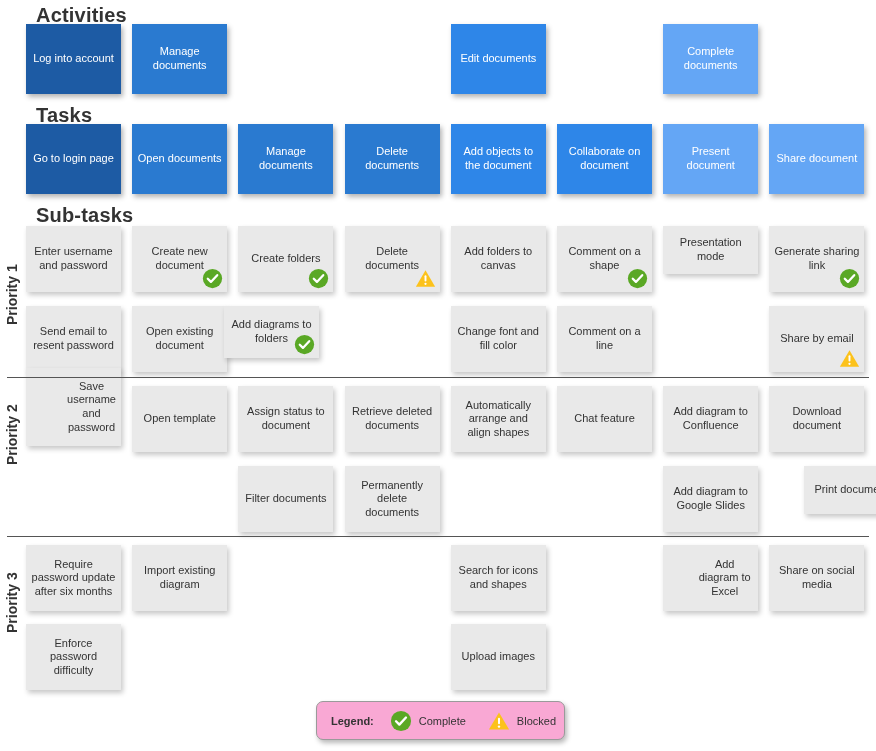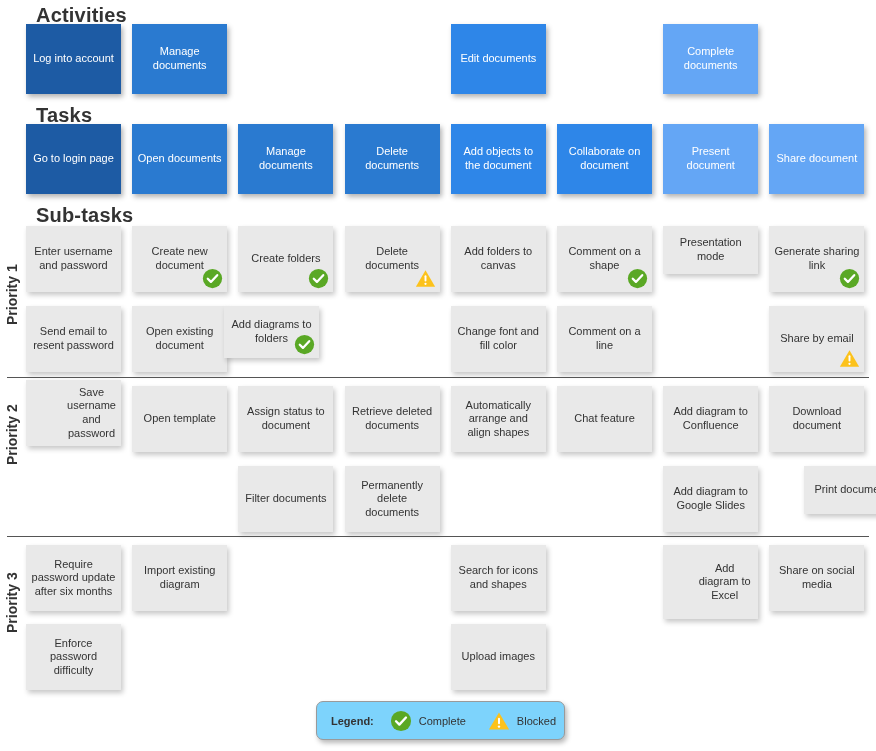--- a/index.html
+++ b/index.html
@@ -81,21 +81,21 @@
     line-height:0;
   }
   .badge svg{display:block;width:21px;height:21px;}
 
   
   .legend{
     position:absolute;
     box-sizing:border-box;
     display:flex;
     align-items:center;
-    background:#7dd3fc;
+    background:#f9a8d4;
     border:1px solid #9a9a9a;
     border-radius:7px;
     box-shadow:2px 3px 5px rgba(0,0,0,.28);
     font-size:11px;
     color:#333333;
   }
   .legend .lg-title{font-weight:bold;margin:0 16px 0 14px;}
   .legend .lg-item{display:flex;align-items:center;margin-right:22px;}
   .legend .lg-item svg{width:22px;height:22px;display:block;margin-right:7px;}
 </style>
@@ -230,21 +230,21 @@
       <div class="card grey" style="left: 769.4px; top: 306px; width: 95px; height: 66px; position: absolute;">
         <span class="txt">Share by email</span>
         <span class="badge">
           <svg viewBox="0 0 24 24">
             <path d="M12 2.6 L23 21.4 L1 21.4 Z" fill="#fcc21b"></path>
             <rect x="10.9" y="8.4" width="2.2" height="7.1" rx="1.1" fill="#ffffff"></rect>
             <circle cx="12" cy="18.1" r="1.3" fill="#ffffff"></circle>
           </svg>
         </span>
       </div>
-      <div class="card grey" style="left: 26px; top: 380px; width: 95px; height: 66px; position: absolute; padding-left: 36px;">
+      <div class="card grey" style="left: 26px; top: 368px; width: 95px; height: 78px; position: absolute; padding-left: 36px;">
         <span class="txt">Save username and password</span>
       </div>
       <div class="card grey" style="left: 132.2px; top: 386px; width: 95px; height: 66px; position: absolute;">
         <span class="txt">Open template</span>
       </div>
       <div class="card grey" style="left: 238.4px; top: 386px; width: 95px; height: 66px; position: absolute;">
         <span class="txt">Assign status to document</span>
       </div>
       <div class="card grey" style="left: 344.6px; top: 386px; width: 95px; height: 66px; position: absolute;">
         <span class="txt">Retrieve deleted documents</span>
@@ -275,21 +275,21 @@
       </div>
       <div class="card grey" style="left: 26px; top: 545px; width: 95px; height: 66px; position: absolute;">
         <span class="txt">Require password update after six months</span>
       </div>
       <div class="card grey" style="left: 132.2px; top: 545px; width: 95px; height: 66px; position: absolute;">
         <span class="txt">Import existing diagram</span>
       </div>
       <div class="card grey" style="left: 450.8px; top: 545px; width: 95px; height: 66px; position: absolute;">
         <span class="txt">Search for icons and shapes</span>
       </div>
-      <div class="card grey" style="left: 663.2px; top: 545px; width: 95px; height: 74px; position: absolute; padding-left: 28px;">
+      <div class="card grey" style="left: 663.2px; top: 545px; width: 95px; height: 66px; position: absolute; padding-left: 28px;">
         <span class="txt">Add diagram to Excel</span>
       </div>
       <div class="card grey" style="left: 769.4px; top: 545px; width: 95px; height: 66px; position: absolute;">
         <span class="txt">Share on social media</span>
       </div>
       <div class="card grey" style="left: 26px; top: 624px; width: 95px; height: 66px; position: absolute;">
         <span class="txt">Enforce password difficulty</span>
       </div>
       <div class="card grey" style="left: 450.8px; top: 624px; width: 95px; height: 66px; position: absolute;">
         <span class="txt">Upload images</span>

